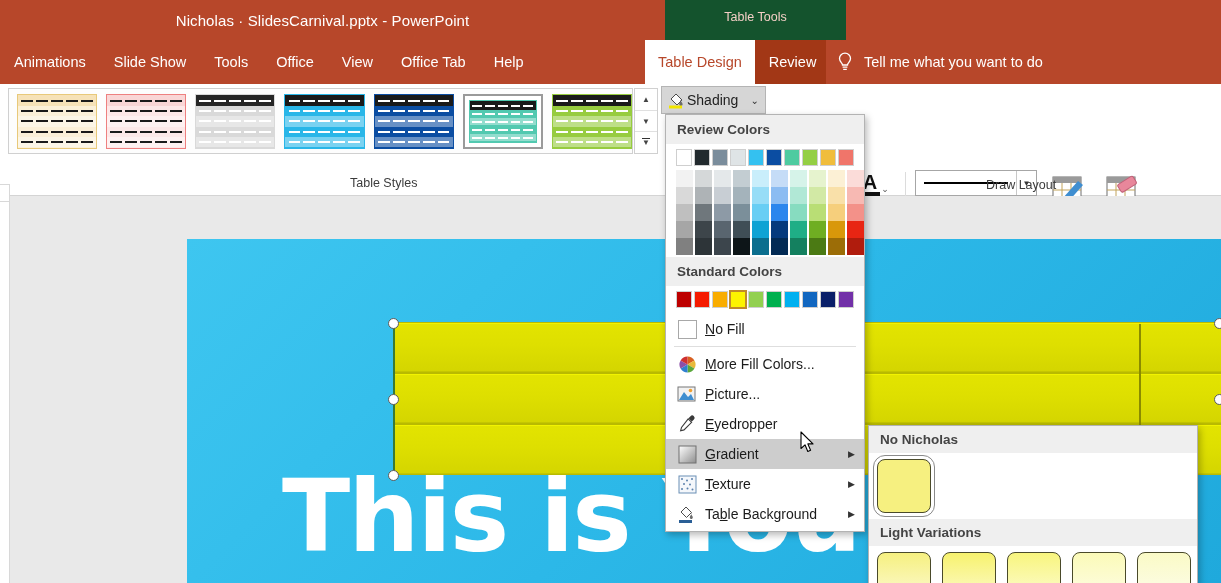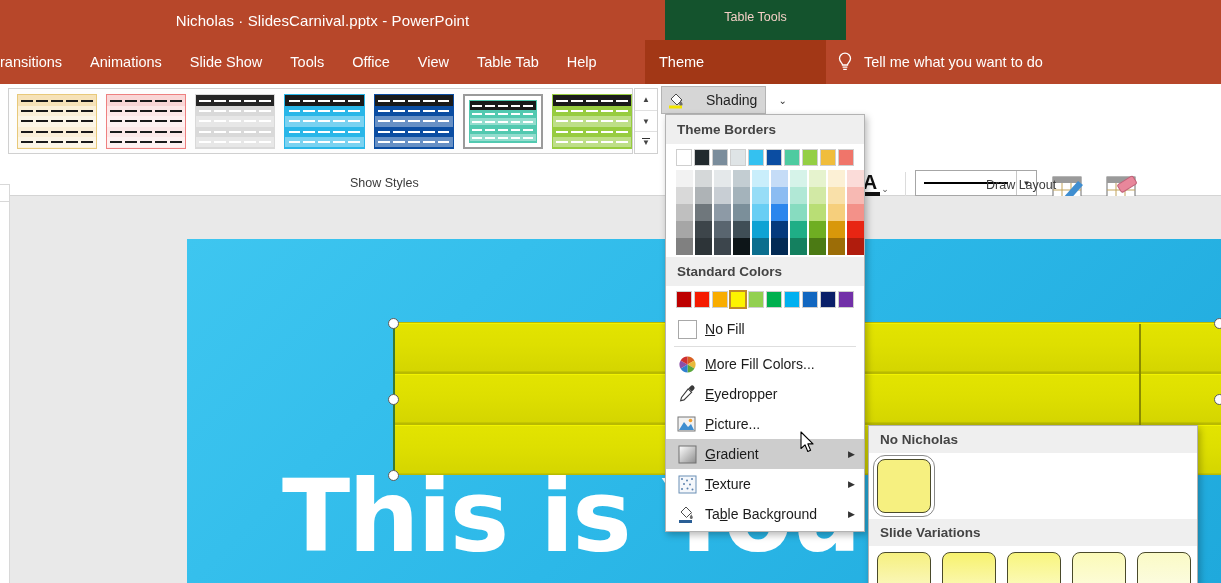--- a/index.html
+++ b/index.html
@@ -91,21 +91,21 @@
   .group-label {
     position: absolute; font-size: 12.5px; color: #3b3b3b;
   }
   .lbl-tablestyles { left: 350px; top: 176px; }
   .lbl-drawborders { left: 986px; top: 178px; }
 
   
   .shading-btn {
     position: absolute; left: 661px; top: 86px; width: 105px; height: 28px;
     background: #d6d6d6; border: 1px solid #b4b4b4;
-    display: flex; align-items: center; gap: 21px; padding-left: 5px;
+    display: flex; align-items: center; gap: 2px; padding-left: 5px;
     font-size: 14px; color: #1e1e1e; z-index: 40;
   }
   .bucket { width: 18px; height: 18px; position: relative; }
 
   
   .wa-a {
     position: absolute; left: 797px; top: 88px; width: 40px; height: 30px;
     font-size: 23px; color: #2a6099; font-weight: bold;
   }
   .wa-fontcolor {
@@ -248,31 +248,31 @@
 
 <div id="app">
 
   <div class="titlebar">
     <div class="titlebar-text">Nicholas · SlidesCarnival.pptx  -  PowerPoint</div>
     <div class="tabletools-tab">Table Tools</div>
   </div>
 
   <div class="tabstrip">
     <div class="tabstrip-left" id="tabs-left">
-        <div class="tab first">ransitions</div>
         <div class="tab">Animations</div>
         <div class="tab">Slide Show</div>
         <div class="tab">Tools</div>
         <div class="tab">Office</div>
         <div class="tab">View</div>
-        <div class="tab">Table Tab</div>
+        <div class="tab">Office Tab</div>
         <div class="tab">Help</div>
       </div>
     <div class="tabstrip-contextual" id="tabs-ctx">
-        <div class="tab">Theme</div>
+        <div class="tab active">Table Design</div>
+        <div class="tab">Review</div>
       </div>
     <div class="tellme">
       <span class="bulb">
         <svg width="18" height="22" viewBox="0 0 18 22">
             <path d="M9 2.2c-3.1 0-5.5 2.4-5.5 5.4 0 2.1 1.1 3.3 2 4.3.6.7 1 1.2 1 2.1h5c0-.9.4-1.4 1-2.1.9-1 2-2.2 2-4.3 0-3-2.4-5.4-5.5-5.4z" fill="none" stroke="#ffffff" stroke-width="1.3"></path>
             <path d="M6.6 16.2h4.8M7.2 18.4h3.6" stroke="#ffffff" stroke-width="1.3" fill="none"></path>
           </svg>
       </span>
       <span>Tell me what you want to do</span>
     </div>
@@ -655,21 +655,21 @@
             <rect x="4" y="3" width="28" height="6" fill="#9a9a9a"></rect>
             <path d="M4 16 H32 M13 9 V27 M22 9 V27" stroke="#c2a35a" stroke-width="1" fill="none"></path>
             <g transform="rotate(-32 24 12)">
               <rect x="16" y="6" width="18" height="9" rx="2" fill="#e8879b" stroke="#c06077" stroke-width="1"></rect>
             </g>
           </svg>
       </span>
       <span>Eraser</span>
     </div>
 
-    <div class="group-label lbl-tablestyles" style="top:92px;">Show Styles</div>
+    <div class="group-label lbl-tablestyles" style="top:92px;">Table Styles</div>
     <div class="group-label lbl-drawborders" style="top:94px;">Draw Layout</div>
   </div>
 
   <div class="workspace">
     <div class="thumbpane">
         <div class="notch"></div>
       </div>
     <div class="slide">
       <div class="slide-title">This is You</div>
       <div class="tbl">
@@ -694,21 +694,21 @@
           <path d="M4 8 L9 3 l6 6 l-5 5 z" fill="#fdfdfd" stroke="#4c4c4c" stroke-width="1"></path>
           <path d="M13 9 c2 2.5 2.6 3.4 2.6 4.3 0 1-.8 1.7-1.7 1.7 s-1.7-.7-1.7-1.7c0-.9.6-1.8 2.6-4.3z" fill="#6b6b6b"></path>
           <rect x="2" y="14.5" width="13" height="3" fill="#f3e600"></rect>
         </svg>
     </span>
     <span>Shading</span>
     <span style="font-size:10px;color:#333;margin-left:auto;margin-right:6px;">⌄</span>
   </div>
 
   <div class="dropdown">
-    <div class="dd-header">Theme Borders</div>
+    <div class="dd-header">Review Colors</div>
     <div class="swatch-grid">
       <div class="swatch-row" id="theme-base-row">
           <div class="swatch" style="background: rgb(255, 255, 255);"></div>
           <div class="swatch" style="background: rgb(34, 42, 46);"></div>
           <div class="swatch" style="background: rgb(122, 141, 156);"></div>
           <div class="swatch" style="background: rgb(223, 228, 230);"></div>
           <div class="swatch" style="background: rgb(52, 193, 240);"></div>
           <div class="swatch" style="background: rgb(11, 77, 162);"></div>
           <div class="swatch" style="background: rgb(78, 203, 160);"></div>
           <div class="swatch" style="background: rgb(148, 207, 68);"></div>
@@ -819,36 +819,36 @@
                 <path d="M0 0 L0 8 A8 8 0 0 1 -6.9 4 Z" fill="#2f7fd0"></path>
                 <path d="M0 0 L-6.9 4 A8 8 0 0 1 -6.9 -4 Z" fill="#8c4fa8"></path>
                 <path d="M0 0 L-6.9 -4 A8 8 0 0 1 0 -8 Z" fill="#cf3030"></path>
               </g>
             </svg>
           </span>
           <span class="txt"><u>M</u>ore Fill Colors...</span>
         </div>
         <div class="mi">
           <span class="ico">
-            <svg width="20" height="20" viewBox="0 0 20 20">
-              <path d="M13.5 2.2 a2.4 2.4 0 0 1 3.4 3.4 l-2 2 l-3.4 -3.4 z" fill="#3a3a3a"></path>
-              <path d="M11.2 4.9 l3.4 3.4 l-7.6 7.6 l-3.4 .9 l.9 -3.4 z" fill="#ffffff" stroke="#3a3a3a" stroke-width="1.1"></path>
-            </svg>
-          </span>
-          <span class="txt"><u>E</u>yedropper</span>
-        </div>
-        <div class="mi">
-          <span class="ico">
             <svg width="20" height="18" viewBox="0 0 20 18">
               <rect x="1" y="2" width="17" height="14" fill="#f2f2f2" stroke="#777" stroke-width="1"></rect>
               <path d="M2 15 L7 7 l4 5 l3 -3 l3 6 z" fill="#3f8ed0"></path>
               <circle cx="13.5" cy="5.5" r="1.8" fill="#f0a030"></circle>
             </svg>
           </span>
           <span class="txt"><u>P</u>icture...</span>
+        </div>
+        <div class="mi">
+          <span class="ico">
+            <svg width="20" height="20" viewBox="0 0 20 20">
+              <path d="M13.5 2.2 a2.4 2.4 0 0 1 3.4 3.4 l-2 2 l-3.4 -3.4 z" fill="#3a3a3a"></path>
+              <path d="M11.2 4.9 l3.4 3.4 l-7.6 7.6 l-3.4 .9 l.9 -3.4 z" fill="#ffffff" stroke="#3a3a3a" stroke-width="1.1"></path>
+            </svg>
+          </span>
+          <span class="txt"><u>E</u>yedropper</span>
         </div>
         <div class="mi hl">
           <span class="ico">
             <svg width="19" height="19" viewBox="0 0 19 19">
               <defs>
                 <linearGradient id="gr" x1="0" y1="0" x2="1" y2="1">
                   <stop offset="0" stop-color="#ffffff"></stop>
                   <stop offset="1" stop-color="#8e8e8e"></stop>
                 </linearGradient>
               </defs>
@@ -889,21 +889,21 @@
           <span class="arrow">▶</span>
         </div>
       </div>
   </div>
 
   <div class="submenu">
     <div class="sm-header">No Nicholas</div>
     <div class="sm-body">
       <div class="grad-item sel" id="nograd-swatch" style="background: rgb(246, 240, 128);"></div>
     </div>
-    <div class="sm-header">Slide Variations</div>
+    <div class="sm-header">Light Variations</div>
     <div class="grad-row" id="light-var-row">
         <div class="grad-item" style="background: linear-gradient(rgb(246, 240, 128) 0%, rgb(255, 255, 255) 140%); width: 54px; height: 54px;"></div>
         <div class="grad-item" style="background: linear-gradient(rgb(247, 242, 110) 0%, rgb(255, 255, 255) 140%); width: 54px; height: 54px;"></div>
         <div class="grad-item" style="background: linear-gradient(rgb(248, 245, 126) 0%, rgb(255, 255, 255) 140%); width: 54px; height: 54px;"></div>
         <div class="grad-item" style="background: linear-gradient(rgb(251, 250, 184) 0%, rgb(255, 255, 255) 140%); width: 54px; height: 54px;"></div>
         <div class="grad-item" style="background: linear-gradient(rgb(250, 250, 198) 0%, rgb(255, 255, 255) 140%); width: 54px; height: 54px;"></div>
       </div>
   </div>
 
   <div class="cursor">

